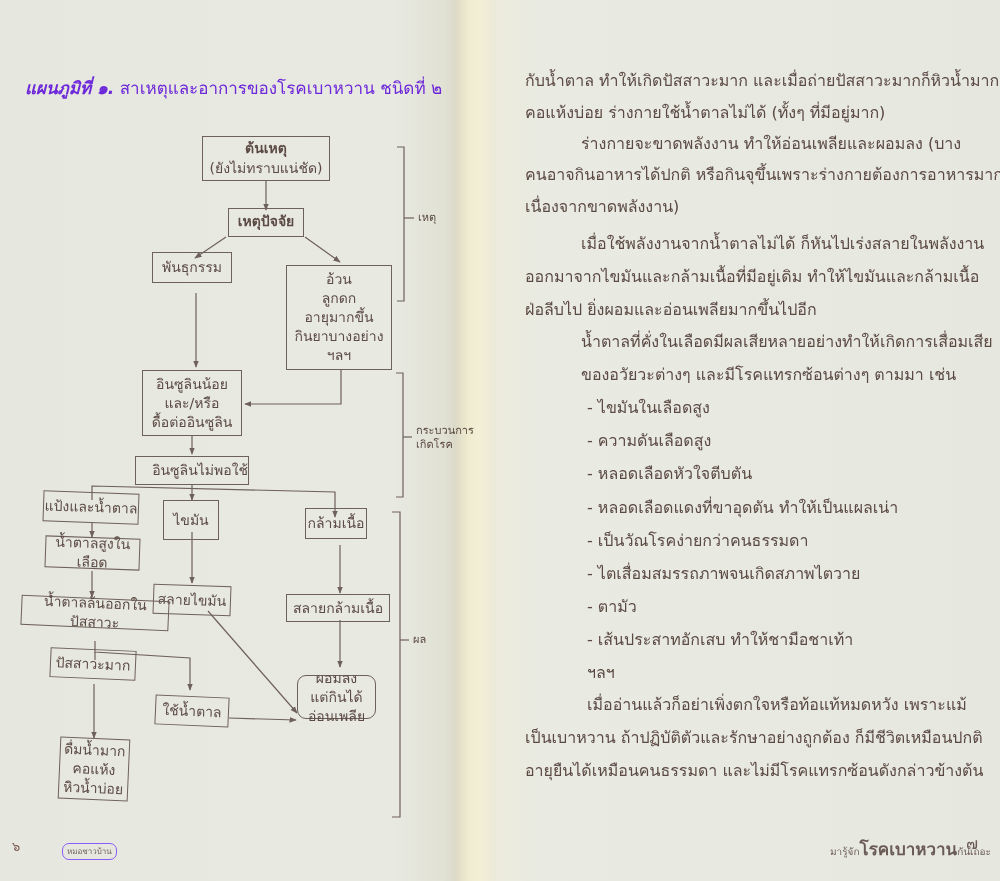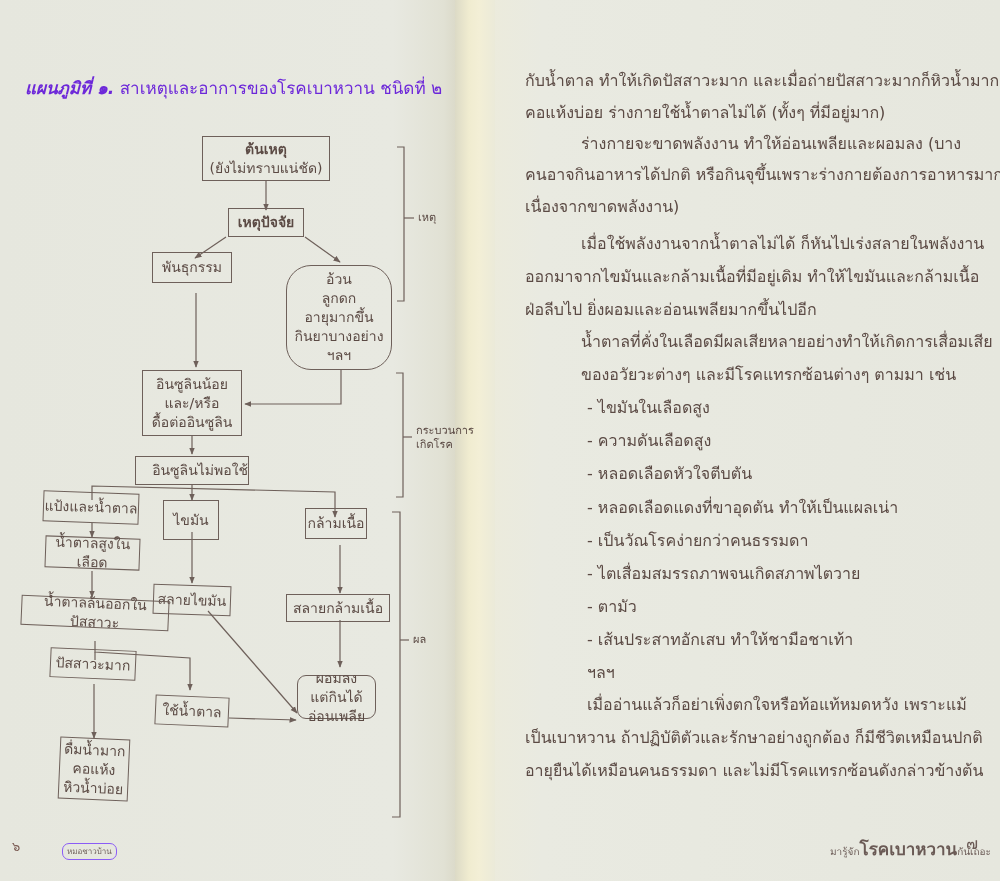--- a/index.html
+++ b/index.html
@@ -24,21 +24,21 @@
   }
   .fig-title {
     position:absolute; left:25px; top:74px; font-size:17px; color:#6d28d9; white-space:nowrap;
   }
   .fig-title .lbl { font-weight:bold; font-style:italic; }
   .box {
     position:absolute; border:1.3px solid #6e605a; background:transparent;
     display:flex; flex-direction:column; align-items:center; justify-content:center;
     text-align:center; font-size:14px; line-height:19px; color:#5b4a44; box-sizing:border-box;
   }
-  .box b { font-weight:bold; }
+  .box b { font-weight:bold;font-family:Liberation Mono, monospace; }
   .bracket-label { position:absolute; font-size:11px; color:#5b4a44; line-height:14px; }
   svg.lines { position:absolute; left:0; top:0; }
   .body-text { position:absolute; left:525px; top:68px; width:460px; font-size:16px; color:#5b4a44; }
   .body-text .line { position:absolute; white-space:nowrap; }
   .footer-left-num { position:absolute; left:12px; top:836px; font-size:13px; color:#7a5a52; }
   .footer-left-badge {
     position:absolute; left:62px; top:843px; font-size:8px; color:#6a5a55;
     border:1px solid #8b5cf6; border-radius:7px; padding:1px 4px;
   }
   .footer-right { position:absolute; left:830px; top:835px; font-size:10px; color:#6a5a55; white-space:nowrap; }
@@ -95,21 +95,21 @@
 <div class="box" style="left:202px;top:136px;width:128px;height:45px;">
   <b>ต้นเหตุ</b>
   <span>(ยังไม่ทราบแน่ชัด)</span>
 </div>
 <div class="box" style="left:228px;top:208px;width:76px;height:29px;">
   <b>เหตุปัจจัย</b>
 </div>
 <div class="box" style="left:152px;top:252px;width:80px;height:31px;">
   <span>พันธุกรรม</span>
 </div>
-<div class="box" style="left:286px;top:265px;width:106px;height:105px;border-radius:25px;">
+<div class="box" style="left:286px;top:265px;width:106px;height:105px;">
   <span>อ้วน</span>
   <span>ลูกดก</span>
   <span>อายุมากขึ้น</span>
   <span>กินยาบางอย่าง</span>
   <span>ฯลฯ</span>
 </div>
 <div class="box" style="left:142px;top:370px;width:100px;height:66px;">
   <span>อินซูลินน้อย</span>
   <span>และ/หรือ</span>
   <span>ดื้อต่ออินซูลิน</span>

